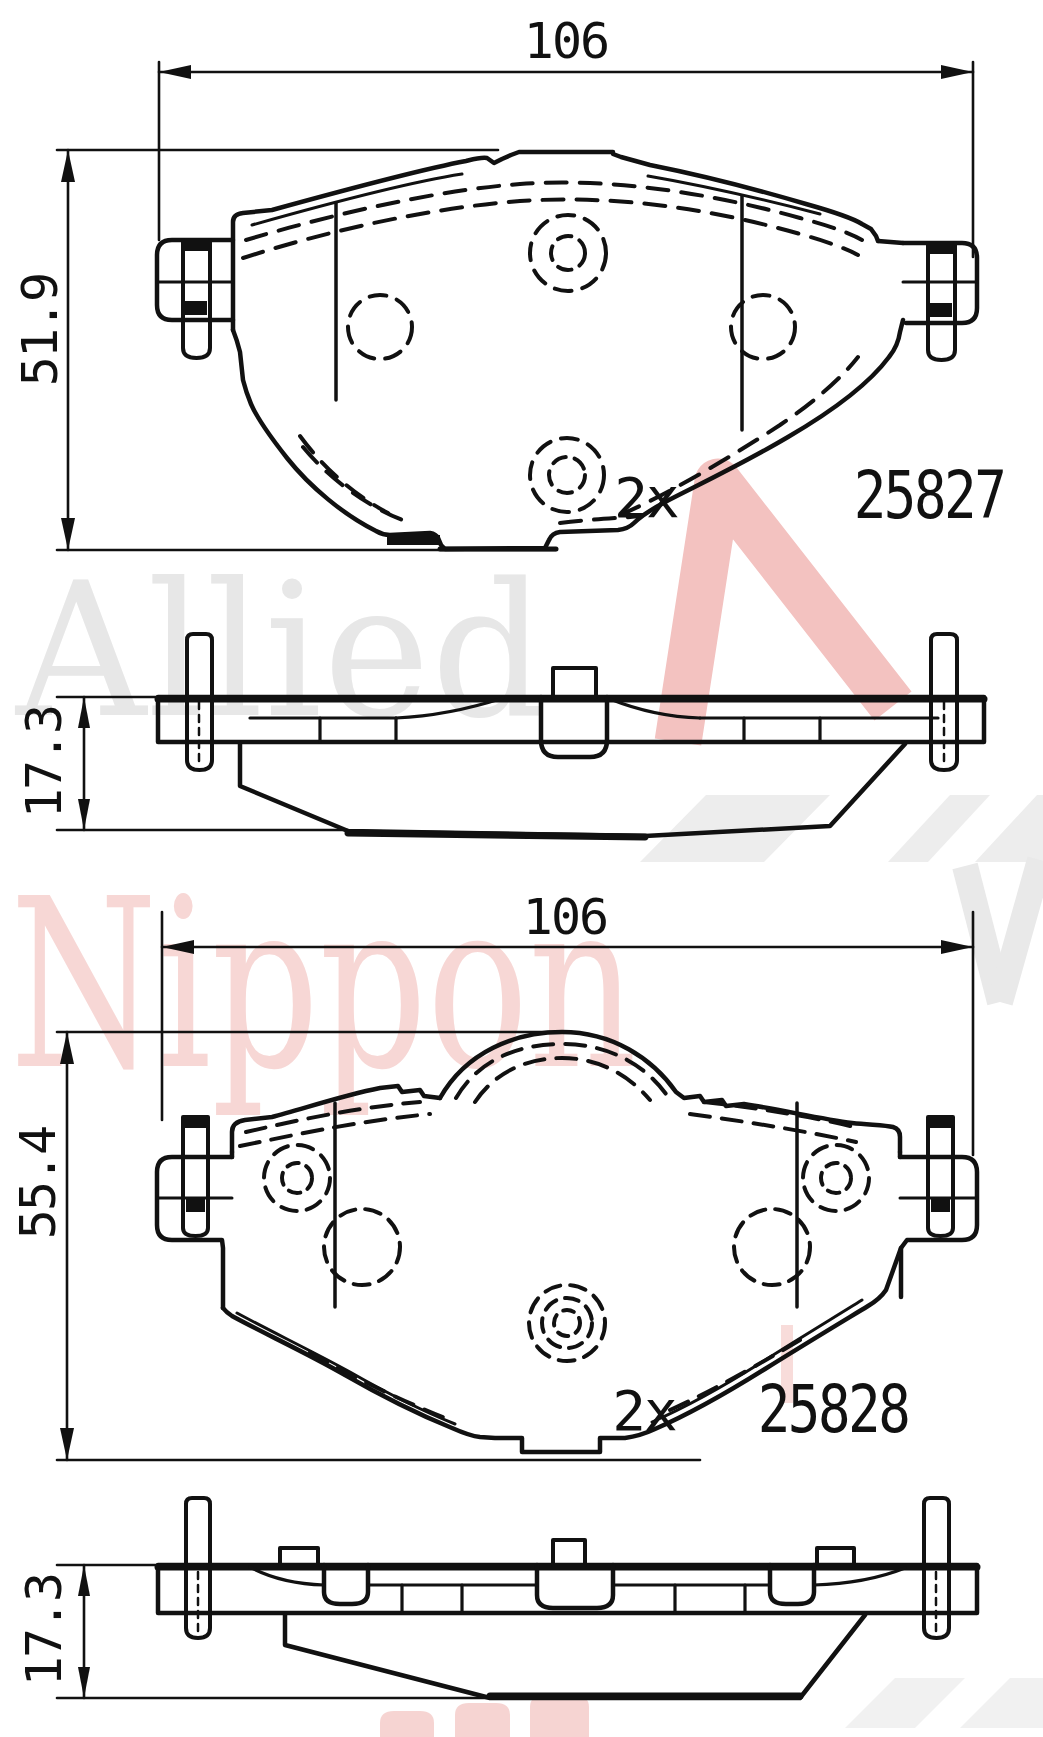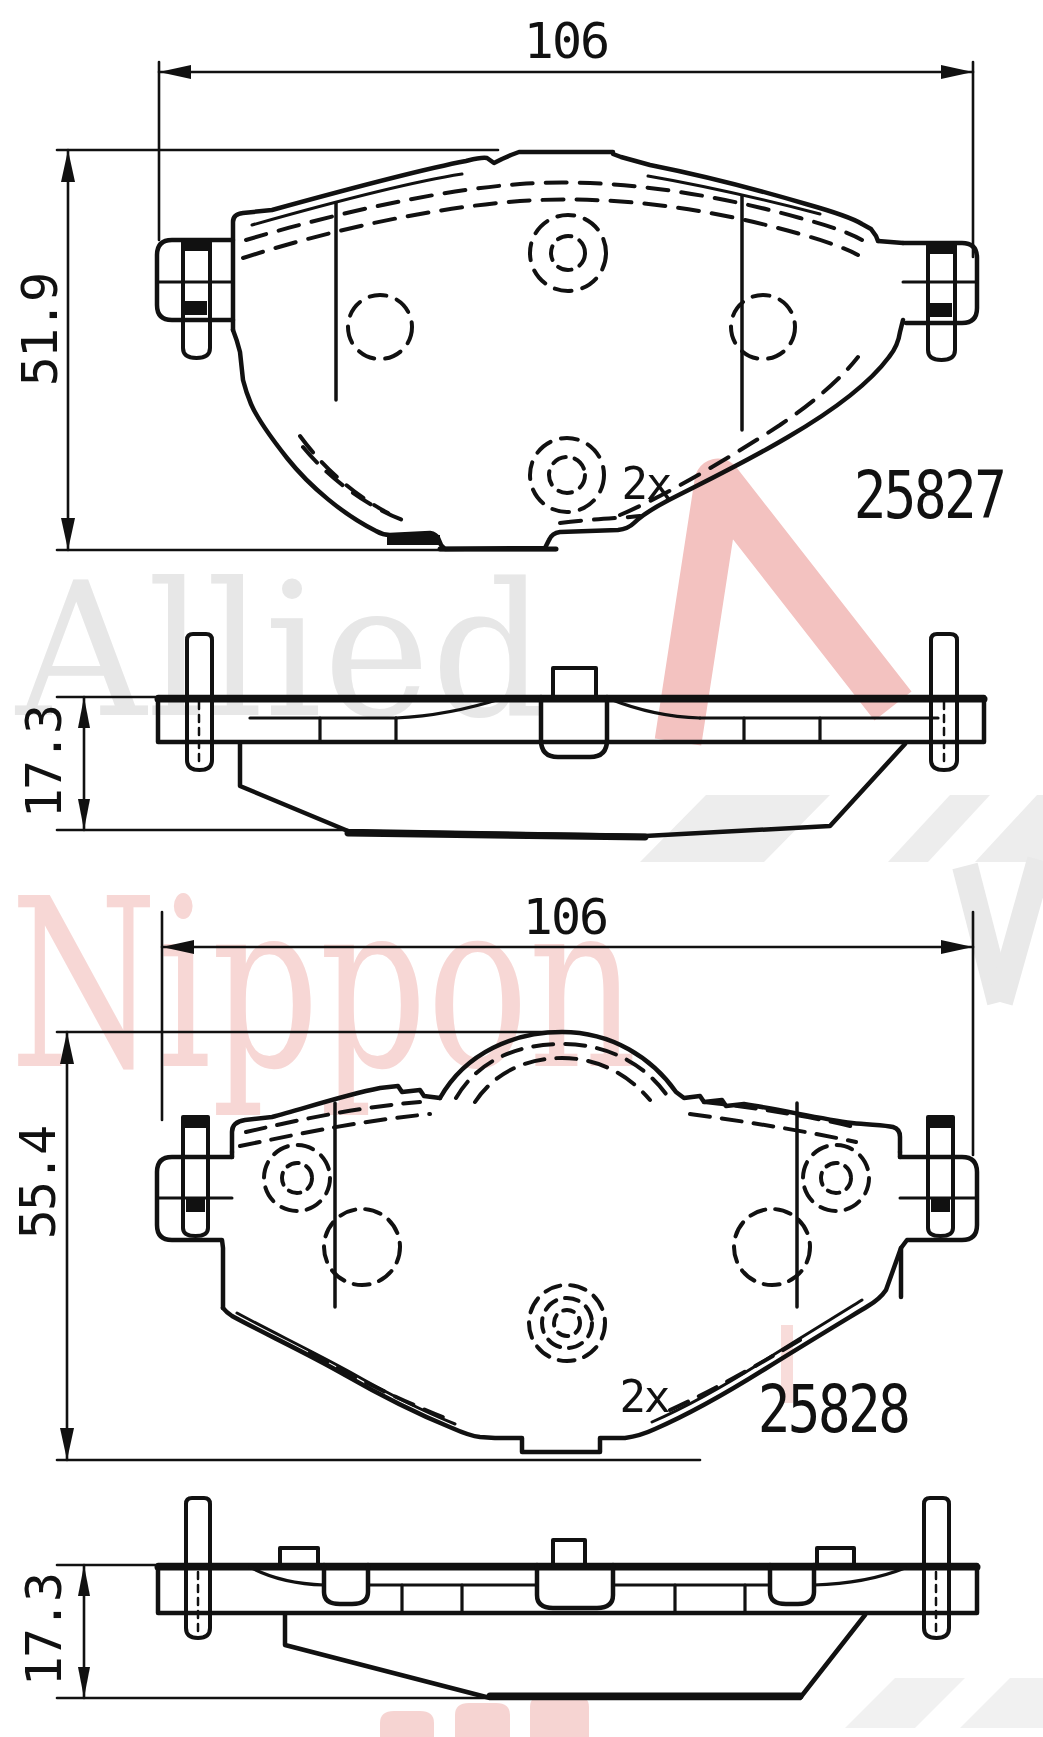--- a/index.html
+++ b/index.html
@@ -8,21 +8,21 @@
   
   .wm{position:absolute;pointer-events:none;}
   .wm-word1{left:16px;top:558px;font-family:"DejaVu Serif",serif;font-size:186px;line-height:1;
             color:#e7e7e7;letter-spacing:1px;transform:scaleX(.97);transform-origin:left top;}
   .wm-word2{left:10px;top:868px;font-family:"DejaVu Serif",serif;font-size:234px;line-height:1;
             color:#f7d7d5;transform:scaleX(.72);transform-origin:left top;}
   
   .lbl{position:absolute;white-space:nowrap;transform:translate(-50%,-50%);}
   .dim-label{font-size:50px;letter-spacing:-2px;}
   .rot{transform:translate(-50%,-50%) rotate(-90deg);}
-  .qty-label{font-size:44px;letter-spacing:-2px;}
+  .qty-label{font-size:56px;letter-spacing:-2px;margin-top:14px;}
   .part-label{font-size:66px;letter-spacing:-3px;transform:translate(-50%,-50%) scaleX(.82);}
   svg{position:absolute;left:0;top:0;}
   .lines path,.lines circle,.lines rect,.lines line{vector-effect:none;}
 </style>
 </head>
 <body>
 
 <div class="page">
 
   <div class="wm wm-word1">Allied</div>

